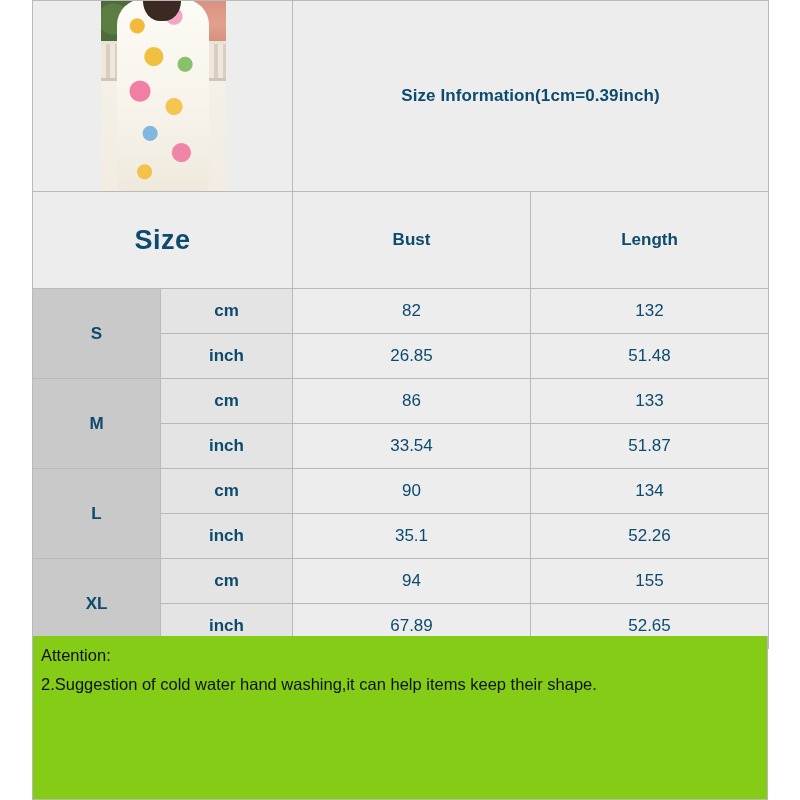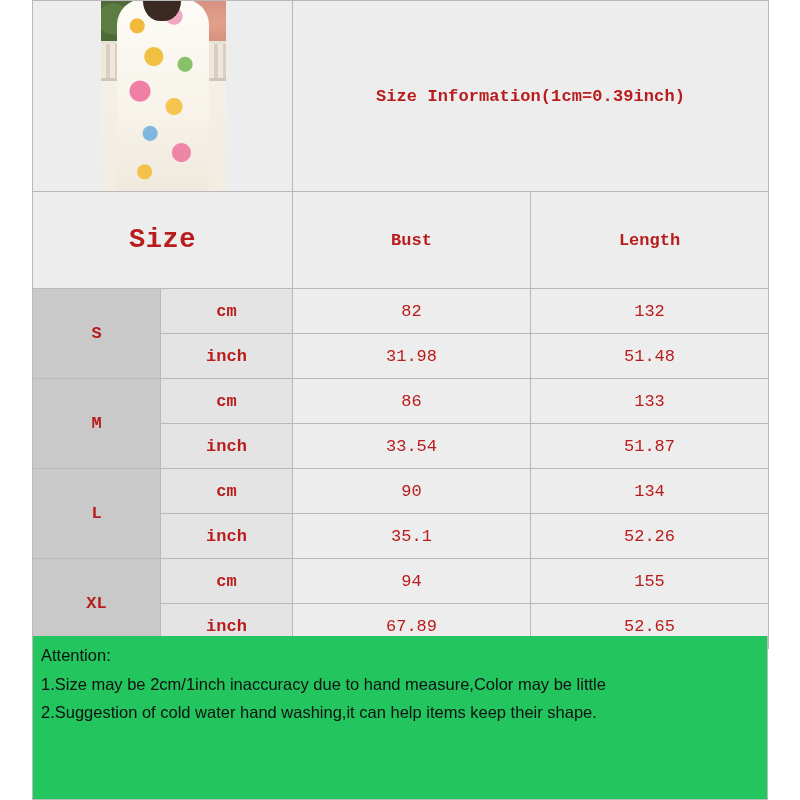--- a/index.html
+++ b/index.html
@@ -31,23 +31,22 @@
     width: 736px;
     border-collapse: collapse;
     table-layout: fixed;
   }
   .size-table td {
     border: 1px solid #b9b9b9;
     background: #ededed;
     text-align: center;
     vertical-align: middle;
     font-size: 17px;
-    color: #b91c1c;
+    color: #0c4a6e;
     padding: 0;
-    font-family: Liberation Mono, monospace;
   }
 
   
   .hdr-img-cell {
     width: 260px;
     height: 190px;
     padding: 0;
     background: #e9e9e9;
     position: relative;
     overflow: hidden;
@@ -132,21 +131,21 @@
   
   .attention {
     position: absolute;
     left: 32px;
     top: 636px;
     width: 736px;
     height: 164px;
     border: 1px solid #b9b9b9;
     border-top: none;
     box-sizing: border-box;
-    background: #22c55e;
+    background: #84cc16;
     padding: 6px 8px 9px 8px;
   }
   .attention p {
     margin: 0 0 2px 0;
     font-size: 16.5px;
     line-height: 1.62;
     color: #111;
   }
 </style>
 </head>
@@ -185,21 +184,21 @@
       </tr>
 
       <tr class="data-row">
         <td class="size-cell" rowspan="2">S</td>
         <td class="unit-cell">cm</td>
         <td>82</td>
         <td>132</td>
       </tr>
       <tr class="data-row">
         <td class="unit-cell">inch</td>
-        <td>31.98</td>
+        <td>26.85</td>
         <td>51.48</td>
       </tr>
 
       <tr class="data-row">
         <td class="size-cell" rowspan="2">M</td>
         <td class="unit-cell">cm</td>
         <td>86</td>
         <td>133</td>
       </tr>
       <tr class="data-row">
@@ -229,17 +228,16 @@
       <tr class="data-row">
         <td class="unit-cell">inch</td>
         <td>67.89</td>
         <td>52.65</td>
       </tr>
     </tbody>
   </table>
 
   <div class="attention">
     <p>Attention:</p>
-    <p>1.Size may be 2cm/1inch inaccuracy due to hand measure,Color may be little</p>
     <p>2.Suggestion of cold water hand washing,it can help items keep their shape.</p>
   </div>
 
 </div>
 
 </body></html>

